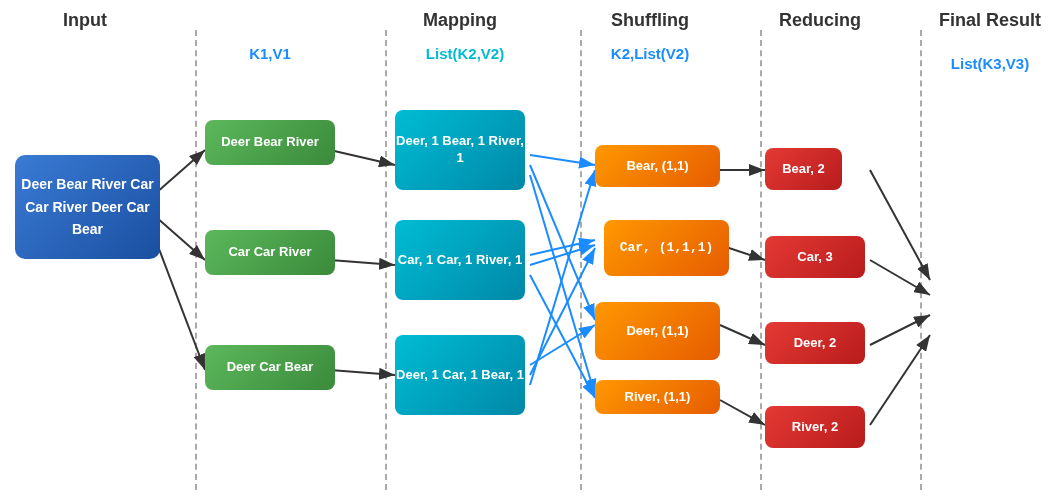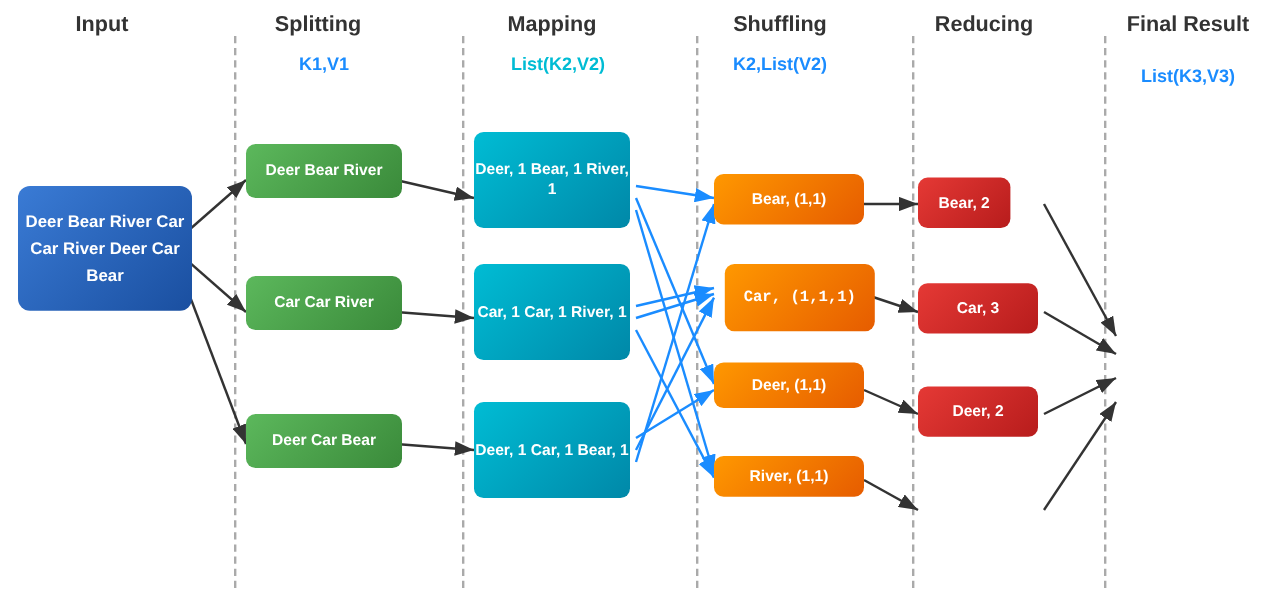--- a/index.html
+++ b/index.html
@@ -81,21 +81,20 @@
 
 <div class="diagram">
 
   <div class="dashed-line" style="left: 195px;"></div>
   <div class="dashed-line" style="left: 385px;"></div>
   <div class="dashed-line" style="left: 580px;"></div>
   <div class="dashed-line" style="left: 760px;"></div>
   <div class="dashed-line" style="left: 920px;"></div>
 
   <div class="column-header" style="left: 20px; top: 10px; width: 130px;">Input</div>
-  <div class="column-header" style="left: 200px; top: 10px; width: 130px;">Splitting</div>
   <div class="column-header" style="left: 395px; top: 10px; width: 130px;">Mapping</div>
   <div class="column-header" style="left: 580px; top: 10px; width: 140px;">Shuffling</div>
   <div class="column-header" style="left: 760px; top: 10px; width: 120px;">Reducing</div>
   <div class="column-header" style="left: 930px; top: 10px; width: 120px;">Final Result</div>
 
   <div class="sub-header" style="left: 210px; top: 45px; width: 120px;">K1,V1</div>
   <div class="sub-header" style="left: 395px; top: 45px; width: 140px; color: #00bcd4;">List(K2,V2)</div>
   <div class="sub-header" style="left: 580px; top: 45px; width: 140px; color: #1a8cff;">K2,List(V2)</div>
   <div class="sub-header" style="left: 930px; top: 55px; width: 120px;">List(K3,V3)</div>
 
@@ -164,21 +163,22 @@
 River, 1</div>
   <div class="box box-cyan" style="left: 395px; top: 220px; width: 130px; height: 80px;">Car, 1
 Car, 1
 River, 1</div>
   <div class="box box-cyan" style="left: 395px; top: 335px; width: 130px; height: 80px;">Deer, 1
 Car, 1
 Bear, 1</div>
 
   <div class="box box-orange" style="left: 595px; top: 145px; width: 125px; height: 42px;">Bear, (1,1)</div>
   <div class="box box-orange" style="left: 604px; top: 220px; width: 125px; height: 56px; font-family: Liberation Mono, monospace;">Car, (1,1,1)</div>
-  <div class="box box-orange" style="left: 595px; top: 302px; width: 125px; height: 38px;">Deer, (1,1)</div>
+  <div class="box box-orange" style="left: 595px; top: 302px; width: 125px; height: 58px;">Deer, (1,1)</div>
   <div class="box box-orange" style="left: 595px; top: 380px; width: 125px; height: 34px;">River, (1,1)</div>
 
   <div class="box box-red" style="left: 765px; top: 148px; width: 77px; height: 42px;">Bear, 2</div>
   <div class="box box-red" style="left: 765px; top: 236px; width: 100px; height: 42px; text-align: right;">Car, 3</div>
   <div class="box box-red" style="left: 765px; top: 322px; width: 100px; height: 42px;">Deer, 2</div>
+  <div class="box box-red" style="left: 765px; top: 406px; width: 100px; height: 42px;">River, 2</div>
 
 
 </div>
 
 </body></html>

